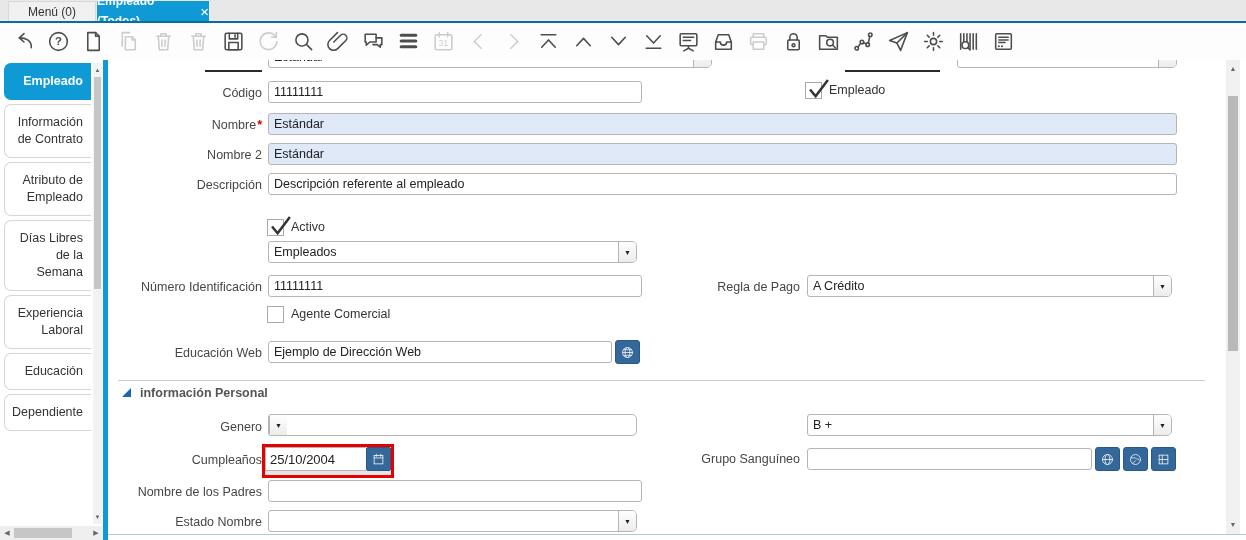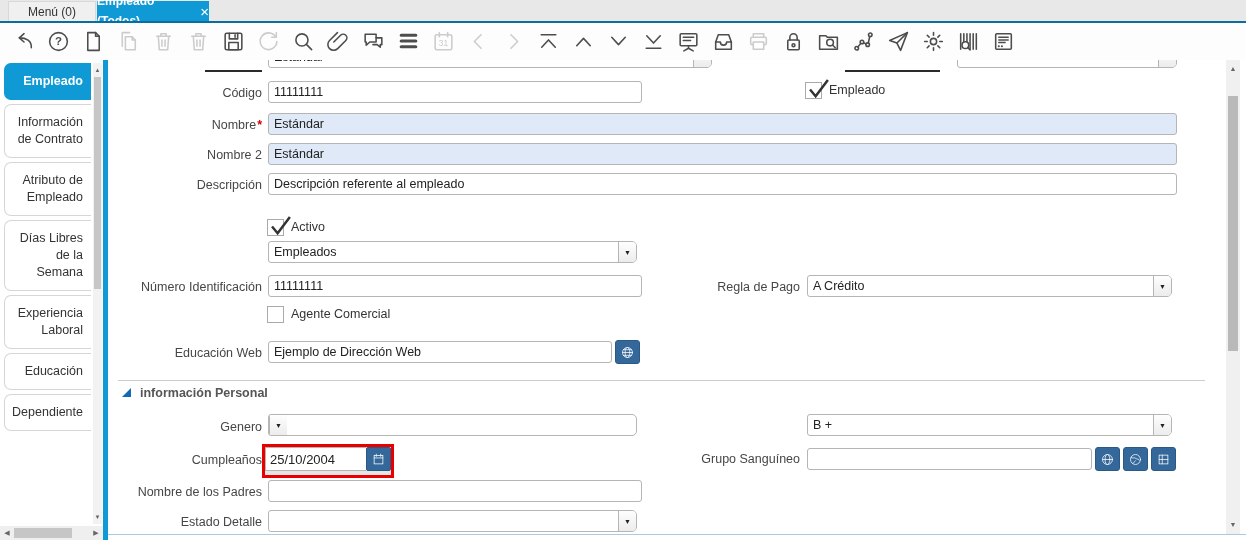--- a/index.html
+++ b/index.html
@@ -422,21 +422,21 @@
         <rect x="5" y="5" width="14" height="14"></rect>
         <path d="M10 5v14M5 12h14"></path>
       </svg>
   </button>
 
   <div class="flbl" style="top:484px;">Nombre de los Padres</div>
   <div class="ti" style="left:268px;top:480px;width:374px;">
     <input readonly="" value="" style="">
   </div>
 
-  <div class="flbl" style="top:514px;">Estado Detalle</div>
+  <div class="flbl" style="top:514px;">Estado Nombre</div>
   <div class="dd" style="left:268px;top:510px;width:369px;">
     <input readonly="" value="" style="">
     <span class="dd-btn">▼</span>
   </div>
 
   <div class="vscroll">
     <span class="scroll-arrow" style="top:2px;left:0;">▲</span>
     <div class="vs-thumb"></div>
     <span class="scroll-arrow" style="bottom:2px;left:0;">▼</span>
   </div>

